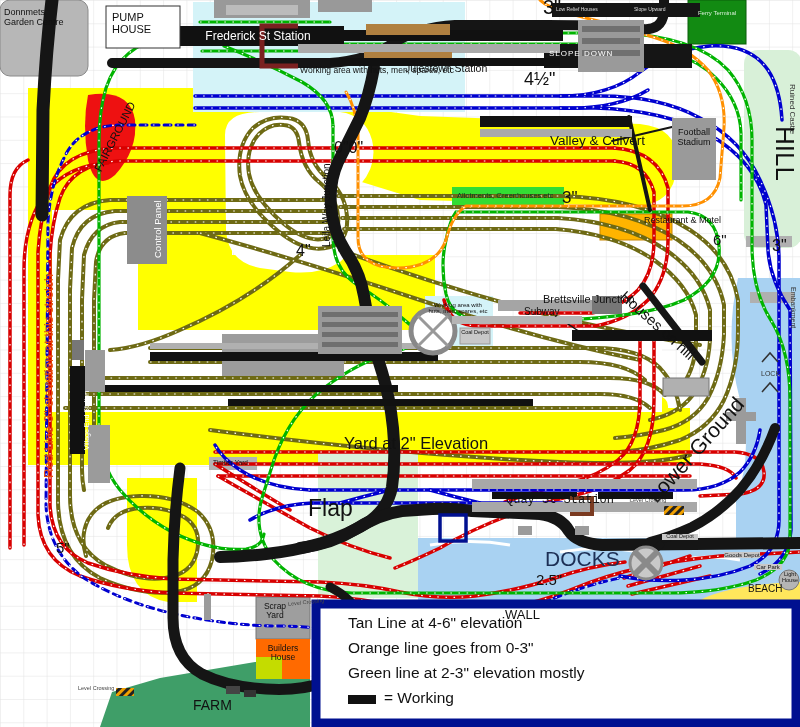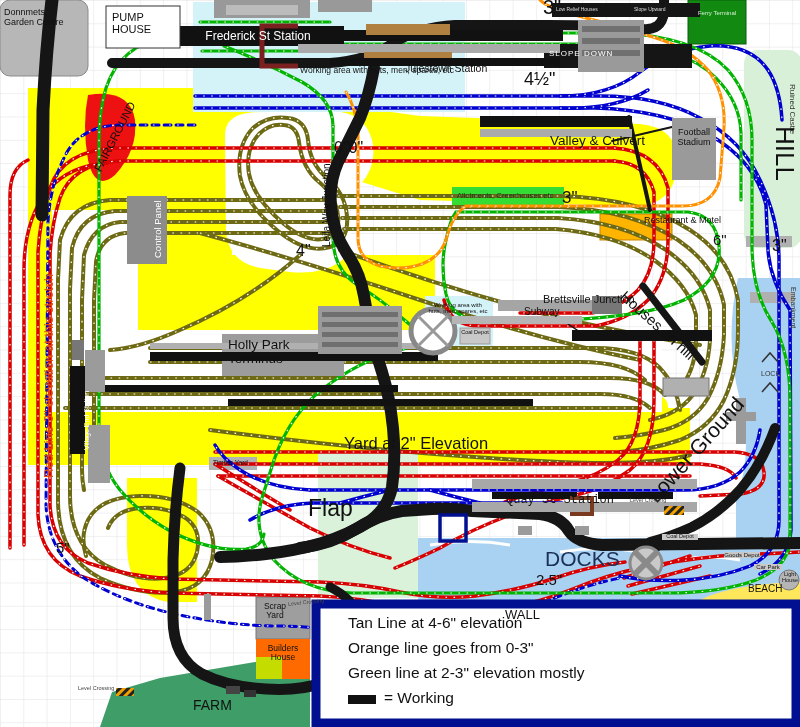--- a/index.html
+++ b/index.html
@@ -329,21 +329,20 @@
 <div class="lbl" style="left:524px;top:307px;font-size:10px;">Subway</div>
 <div class="lbl wrap" style="left:428px;top:302px;width:60px;font-size:6px;">Working area with huts, men, spares, etc</div>
 <div class="lbl wrap" style="left:460px;top:330px;width:30px;font-size:5.5px;">Coal Depot</div>
 <div class="lbl rotm90" style="left:322px;top:247px;font-size:10px;">Leila Way Junction</div>
 <div class="lbl" style="left:334px;top:140px;font-size:16px;">0"0"</div>
 <div class="lbl" style="left:296px;top:243px;font-size:16px;">4"</div>
 <div class="lbl rotm90" style="left:153px;top:258px;font-size:9.5px;color:#fff;">Control Panel</div>
 <div class="lbl" style="left:92px;top:168px;font-size:11.5px;transform:rotate(-63deg);transform-origin:0 0;">FAIRGROUND</div>
 <div class="lbl rotm90" style="left:42px;top:478px;font-size:13px;color:#e84e0f;">Red Line 3" elevation at this stretch</div>
 <div class="lbl rotm90" style="left:83px;top:450px;font-size:7px;color:#fff;">Village End Station</div>
-<div class="lbl wrap" style="left:228px;top:338px;width:112px;font-size:13.5px;text-align:left;">Holly Park Terminus</div>
 <div class="lbl" style="left:344px;top:435px;font-size:16.5px;">Yard at 2" Elevation</div>
 <div class="lbl" style="left:213px;top:460px;font-size:6.5px;">Timber Yard</div>
 <div class="lbl" style="left:308px;top:496px;font-size:23px;">Flap</div>
 <div class="lbl" style="left:506px;top:494px;font-size:12px;font-family:Liberation Mono, monospace;">Quay St Station</div>
 <div class="lbl" style="left:643px;top:492px;font-size:21px;transform:rotate(-48deg);transform-origin:0 0;">Lower Ground</div>
 <div class="lbl" style="left:630px;top:498px;font-size:5.5px;color:#444;">Level Crossing</div>
 <div class="lbl" style="left:545px;top:548px;font-size:21px;color:#1c2f55;">DOCKS</div>
 <div class="lbl" style="left:536px;top:572px;font-size:15px;">2.5"</div>
 <div class="lbl wrap" style="left:662px;top:534px;width:36px;font-size:5.5px;background:#c8c8c8;">Coal Depot</div>
 <div class="lbl wrap" style="left:724px;top:552px;width:36px;font-size:6px;background:#c8c8c8;">Goods Depot</div>

